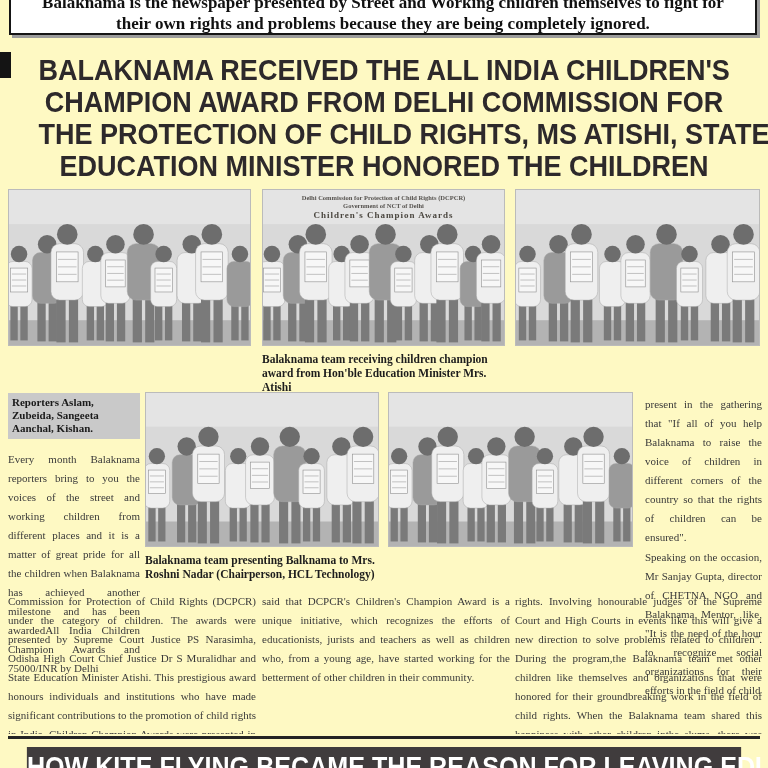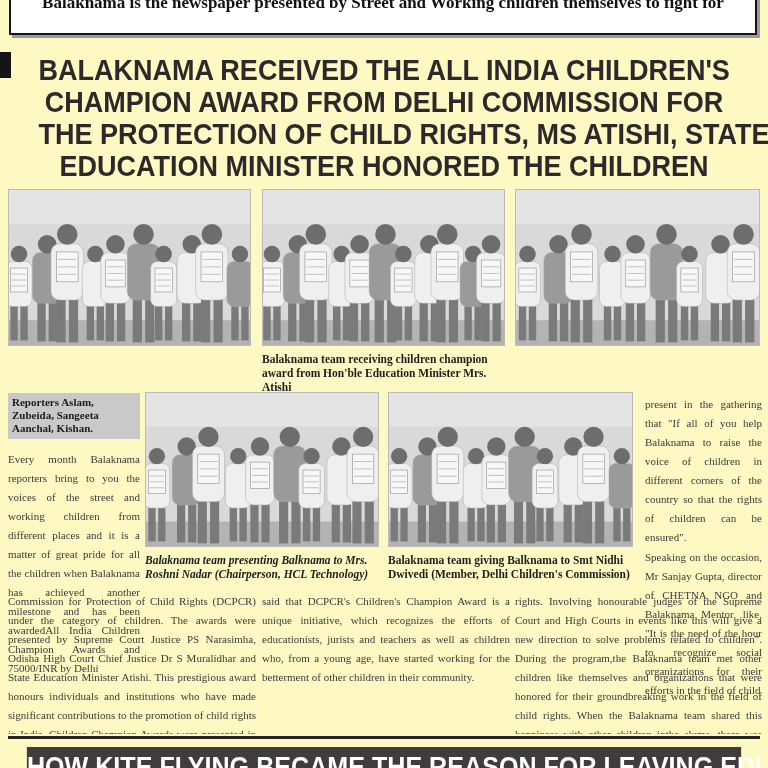--- a/index.html
+++ b/index.html
@@ -39,21 +39,21 @@
   .ph-overlay .ov3 { font-size:9px; margin-top:3px; letter-spacing:1px; color:#4a463f; }
   figure { position:absolute; }
   figcaption {
     margin-top:6px; font-weight:bold; font-size:11.5px; line-height:14px;
     color:#1d1d1d; text-align:left;
   }
   .f1 { left:8px;  top:189px; width:243px; }
   .f2 { left:262px; top:189px; width:243px; }
   .f3 { left:515px; top:189px; width:245px; }
   .f1 .photo,.f2 .photo,.f3 .photo { height:157px; }
-  .f4 { left:145px; top:392px; width:234px;font-style:italic; }
+  .f4 { left:145px; top:392px; width:234px; }
   .f5 { left:388px; top:392px; width:245px; }
   .f4 .photo,.f5 .photo { height:155px; }
   
   .col-narrow-left  { position:absolute; left:8px;  top:393px; width:132px; }
   .col-narrow-right { position:absolute; left:645px; top:395px; width:117px; }
   .byline-box {
     background:#c9c9c9; padding:3px 4px 4px 4px; margin-bottom:11px;
     font-weight:bold; font-size:11px; line-height:13px; color:#1a1a1a;
   }
   .body-txt { font-size:11px; line-height:19px; text-align:justify; color:#3a3a3a; }
@@ -73,20 +73,21 @@
     transform:scaleX(0.93); transform-origin:center top; white-space:nowrap;
   }
 </style>
 </head>
 <body>
 
 <div class="page">
 
   <div class="top-banner">
     <div>Balaknama is the newspaper presented by Street and Working children themselves to fight for</div>
+    <div>their own rights and problems because they are being completely ignored.</div>
   </div>
   <div class="black-mark"></div>
 
   <div class="headline">
     <div>BALAKNAMA RECEIVED THE ALL INDIA CHILDREN'S</div>
     <div>CHAMPION AWARD FROM DELHI COMMISSION FOR</div>
     <div>THE PROTECTION OF CHILD RIGHTS, MS ATISHI, STATE</div>
     <div>EDUCATION MINISTER HONORED THE CHILDREN</div>
   </div>
 
@@ -228,20 +229,25 @@
           <circle cx="210.13636363636363" cy="64.04599999999998" r="8.246" fill="#6d6d6d"></circle>
           <rect x="218.28045454545452" y="110.37549999999999" width="8.300250000000002" height="41.013000000000005" fill="#7a7a7a"></rect>
           <rect x="229.51020454545454" y="110.37549999999999" width="8.300250000000002" height="41.013000000000005" fill="#7a7a7a"></rect>
           <rect x="213.39795454545452" y="62.57582499999998" width="29.295000000000005" height="50.77800000000001" rx="7.812000000000002" fill="#efefef" stroke="#a8a8a8" stroke-width="0.5"></rect>
           <circle cx="228.04545454545453" cy="54.226749999999974" r="9.276750000000002" fill="#6d6d6d"></circle>
           <rect x="218.30486704545453" y="69.99722499999999" width="19.481175000000004" height="26.902575000000002" fill="#f7f7f7" stroke="#8f8f8f" stroke-width="0.6"></rect>
           <line x1="219.80486704545453" y1="76.72286874999999" x2="236.28604204545454" y2="76.72286874999999" stroke="#9e9e9e" stroke-width="0.6"></line>
           <line x1="219.80486704545453" y1="83.44851249999999" x2="236.28604204545454" y2="83.44851249999999" stroke="#9e9e9e" stroke-width="0.6"></line>
           <line x1="219.80486704545453" y1="90.17415624999998" x2="236.28604204545454" y2="90.17415624999998" stroke="#9e9e9e" stroke-width="0.6"></line>
         </svg>
+      <div class="ph-overlay">
+        <div>Delhi Commission for Protection of Child Rights (DCPCR)</div>
+        <div>Government of NCT of Delhi</div>
+        <div class="ov3">Children's Champion Awards</div>
+      </div>
     </div>
     <figcaption>Balaknama team receiving children champion award from Hon'ble Education Minister Mrs. Atishi</figcaption>
   </figure>
 
   <figure class="f3">
     <div class="photo">
         <svg width="100%" height="100%" viewBox="0 0 243 155" preserveAspectRatio="none" style="position:absolute;left:0;top:0">
           <rect width="243" height="155" fill="#d9d9d9"></rect>
           <rect width="243" height="34.1" fill="#e4e4e4"></rect>
           <rect y="130.2" width="243" height="24.8" fill="#b3b3b3"></rect>
@@ -438,21 +444,20 @@
           <rect x="193.86677500000002" y="61.13115000000001" width="21.36645" height="29.50605" fill="#f7f7f7" stroke="#8f8f8f" stroke-width="0.6"></rect>
           <line x1="195.36677500000002" y1="68.50766250000001" x2="213.733225" y2="68.50766250000001" stroke="#9e9e9e" stroke-width="0.6"></line>
           <line x1="195.36677500000002" y1="75.88417500000001" x2="213.733225" y2="75.88417500000001" stroke="#9e9e9e" stroke-width="0.6"></line>
           <line x1="195.36677500000002" y1="83.26068750000002" x2="213.733225" y2="83.26068750000002" stroke="#9e9e9e" stroke-width="0.6"></line>
           <rect x="224.28199999999998" y="112.48560000000002" width="7.282800000000001" height="35.9856" fill="#7a7a7a"></rect>
           <rect x="234.1352" y="112.48560000000002" width="7.282800000000001" height="35.9856" fill="#7a7a7a"></rect>
           <rect x="219.998" y="70.54524" width="25.704" height="44.5536" rx="6.854400000000001" fill="#9a9a9a" stroke="#a8a8a8" stroke-width="0.5"></rect>
           <circle cx="232.85" cy="63.219600000000014" r="8.139600000000002" fill="#6d6d6d"></circle>
         </svg>
       </div>
-    <figcaption>Balaknama team giving Balknama to Smt Nidhi Dwivedi (Member, Delhi Children's Commission)</figcaption>
   </figure>
 
   <div class="col-narrow-right body-txt">
     <p>present in the gathering that "If all of you help Balaknama to raise the voice of children in different corners of the country so that the rights of children can be ensured".</p>
     <p>Speaking on the occasion, Mr Sanjay Gupta, director of CHETNA NGO and Balaknama Mentor, like, "It is the need of the hour to recognize social organizations for their efforts in the field of child</p>
   </div>
 
   <div class="bcol bcol1 body-txt">
     <p>Commission for Protection of Child Rights (DCPCR) under the category of children. The awards were presented by Supreme Court Justice PS Narasimha, Odisha High Court Chief Justice Dr S Muralidhar and State Education Minister Atishi. This prestigious award honours individuals and institutions who have made significant contributions to the promotion of child rights in India. Children Champion Awards were presented in 12 categories including children, jurists, journalism, education, health and nutrition and child protection at the event organized by DCPCR. MsAtishi</p>
   </div>

